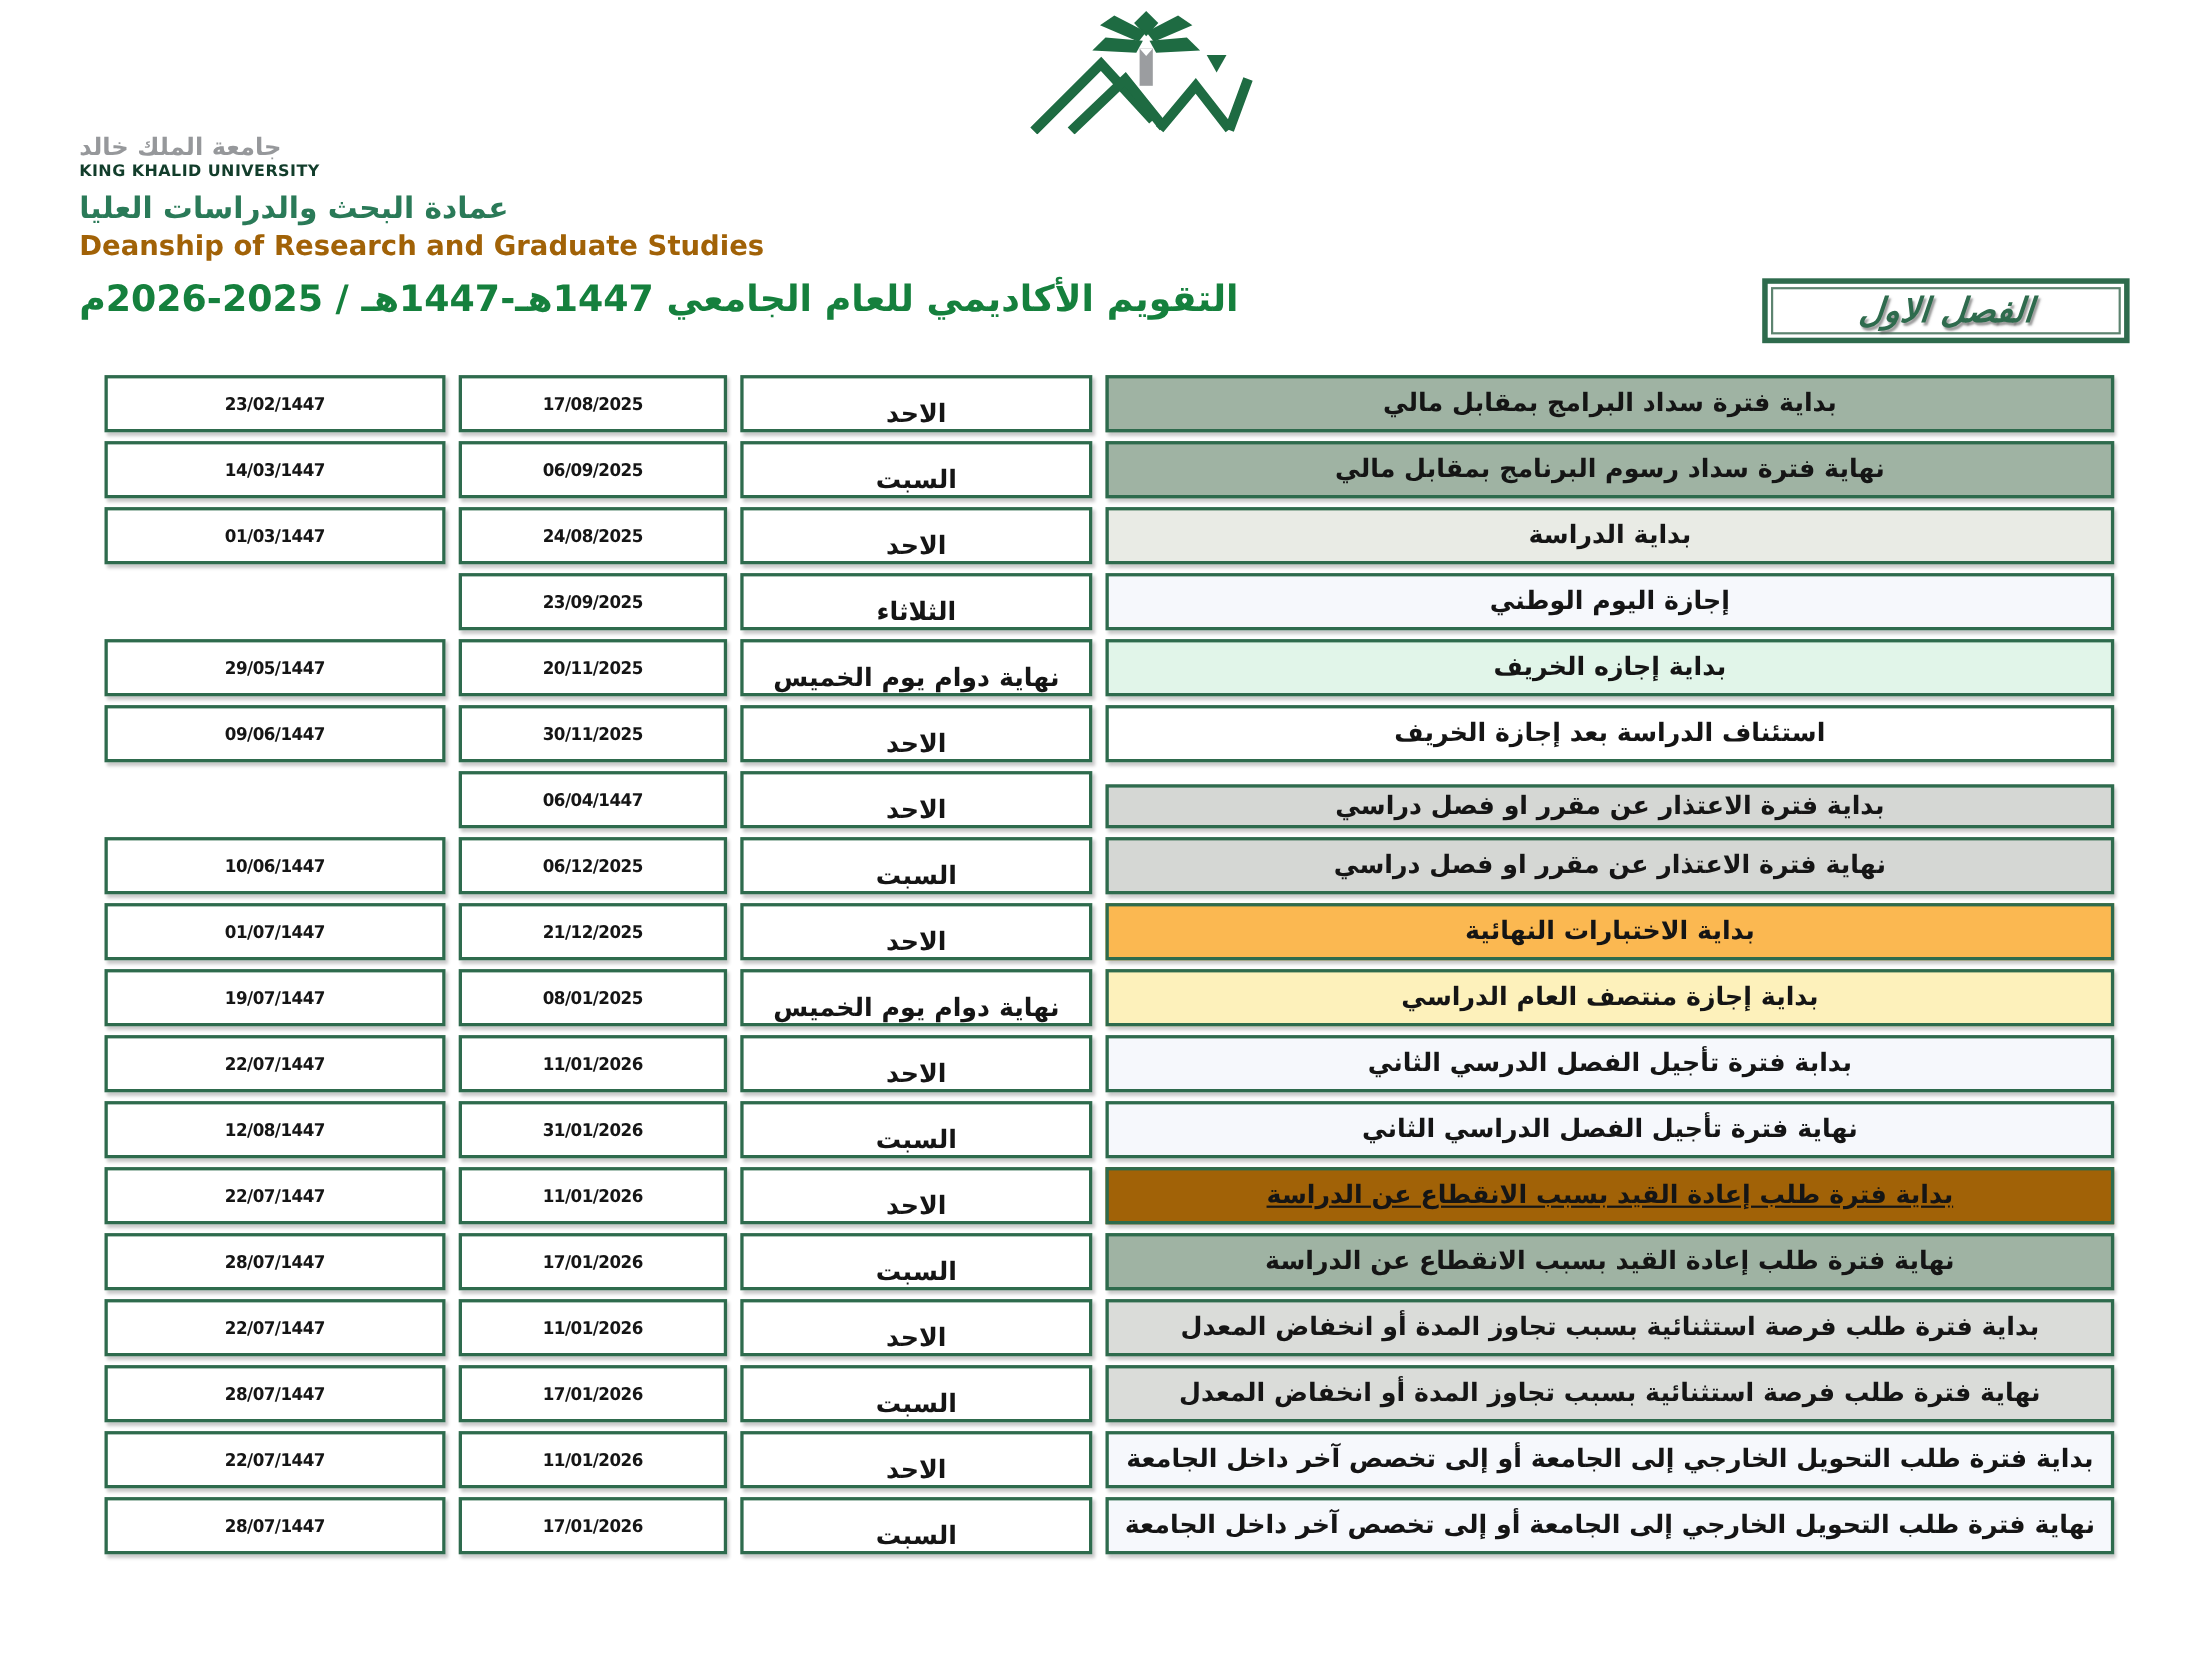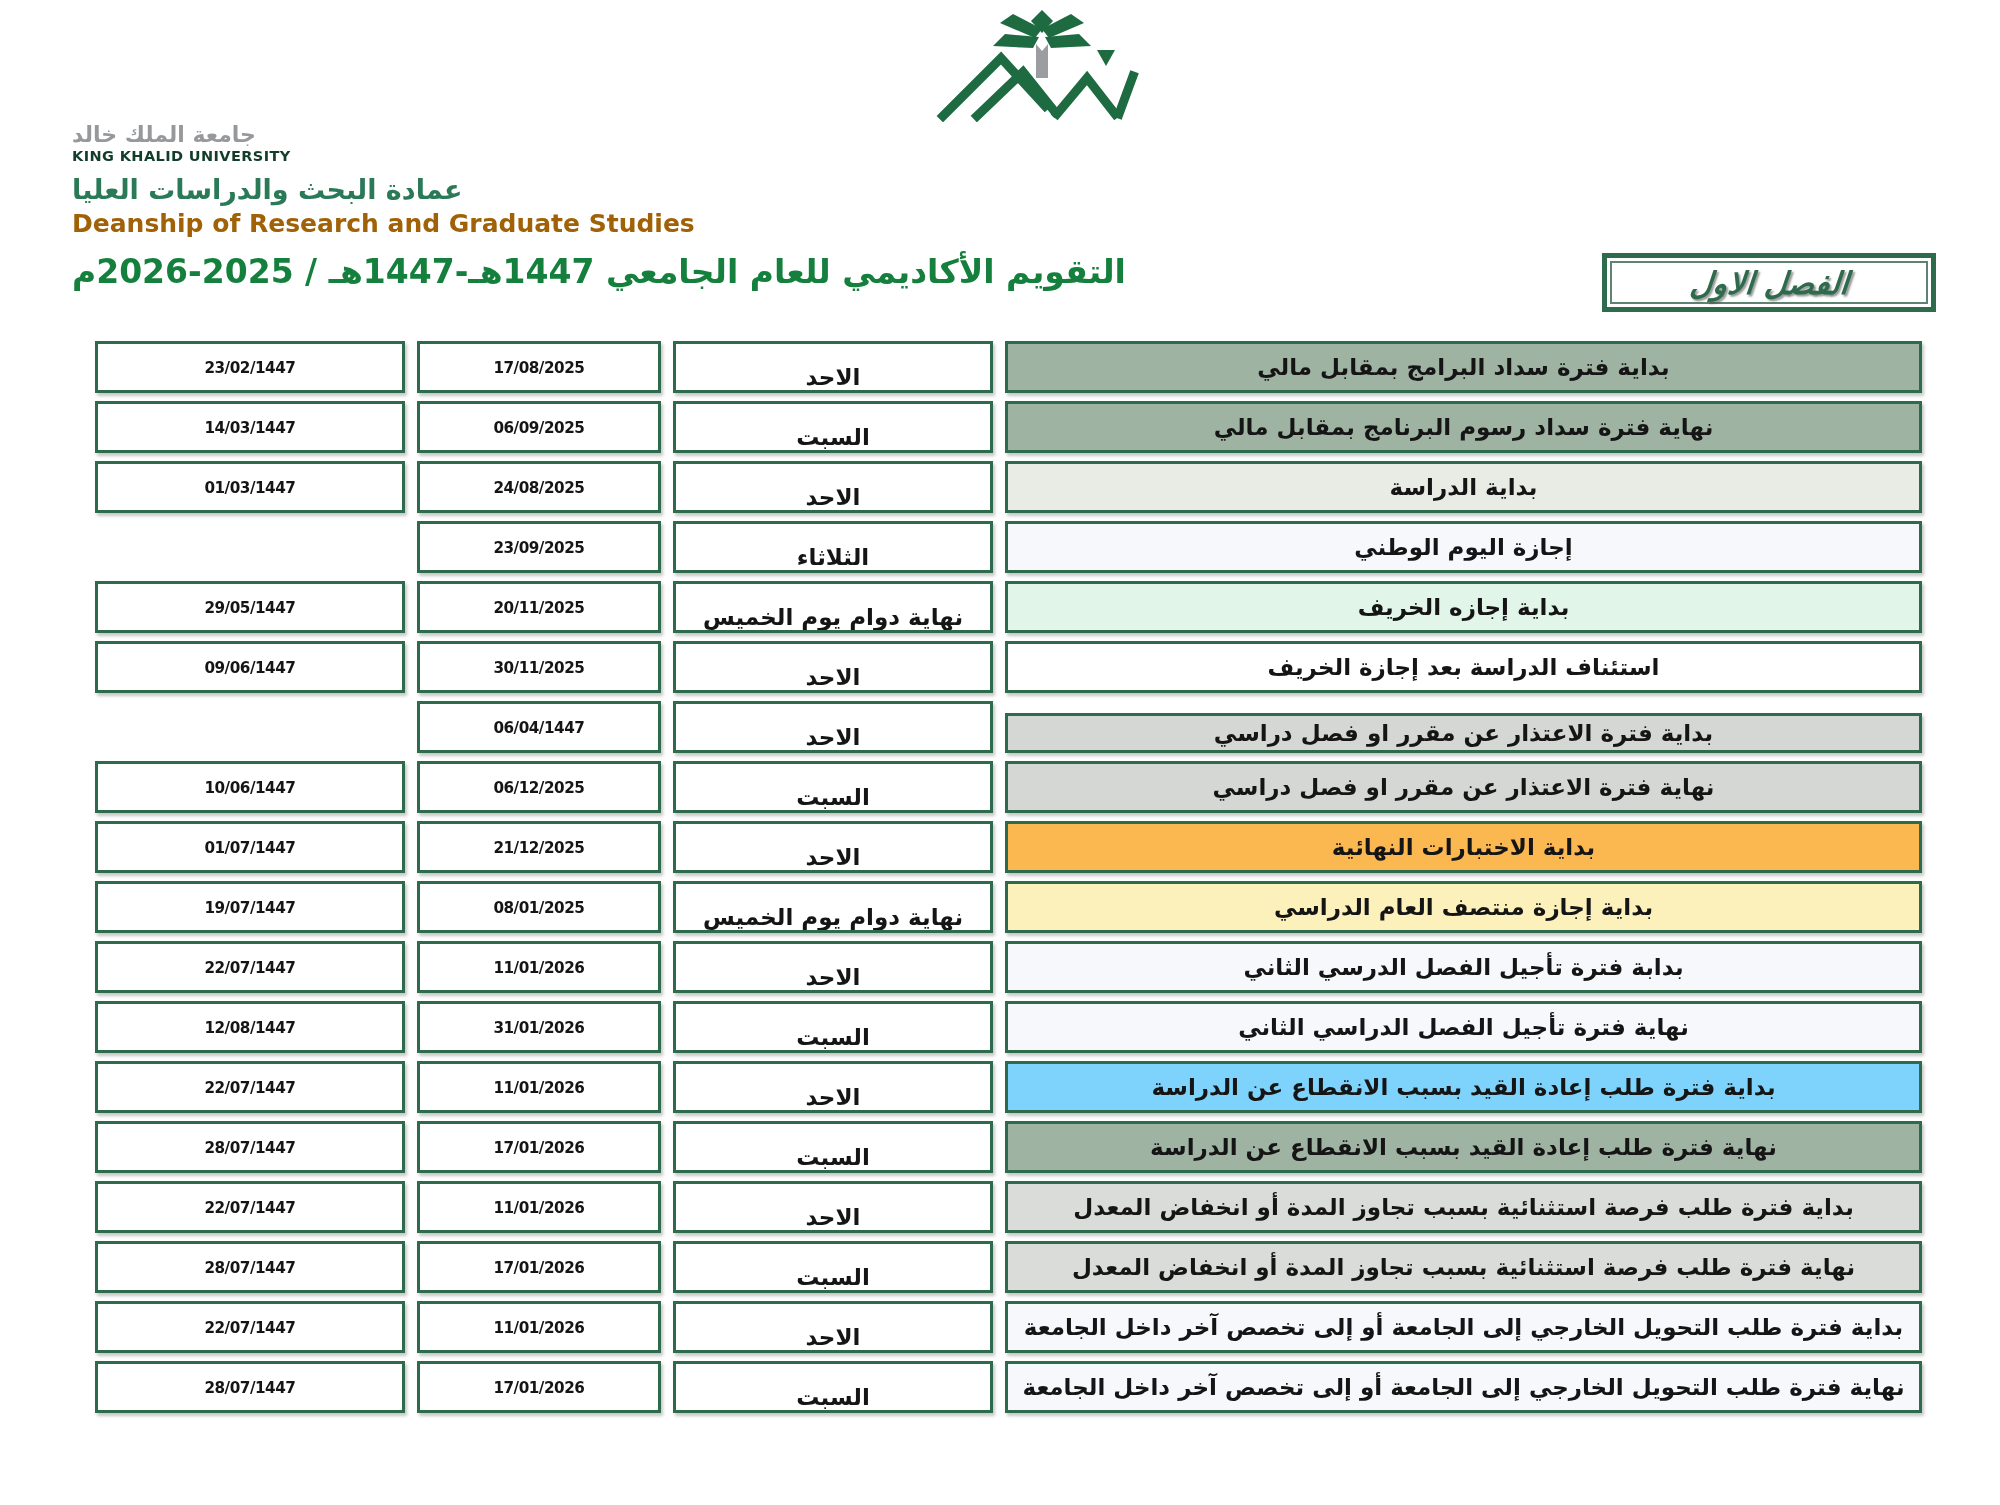--- a/index.html
+++ b/index.html
@@ -265,21 +265,21 @@
     </div>
     <div class="cell date-cell">
       <span>31/01/2026</span>
     </div>
     <div class="cell date-cell">
       <span>12/08/1447</span>
     </div>
   </div>
 
   <div class="row">
-    <div class="cell event-cell" style="background: #7dd3fc;">
+    <div class="cell event-cell" style="background: #a16207; text-decoration: underline;">
       <span>بداية فترة طلب إعادة القيد بسبب الانقطاع عن الدراسة</span>
     </div>
     <div class="cell day-cell">
       <span>الاحد</span>
     </div>
     <div class="cell date-cell">
       <span>11/01/2026</span>
     </div>
     <div class="cell date-cell">
       <span>22/07/1447</span>

